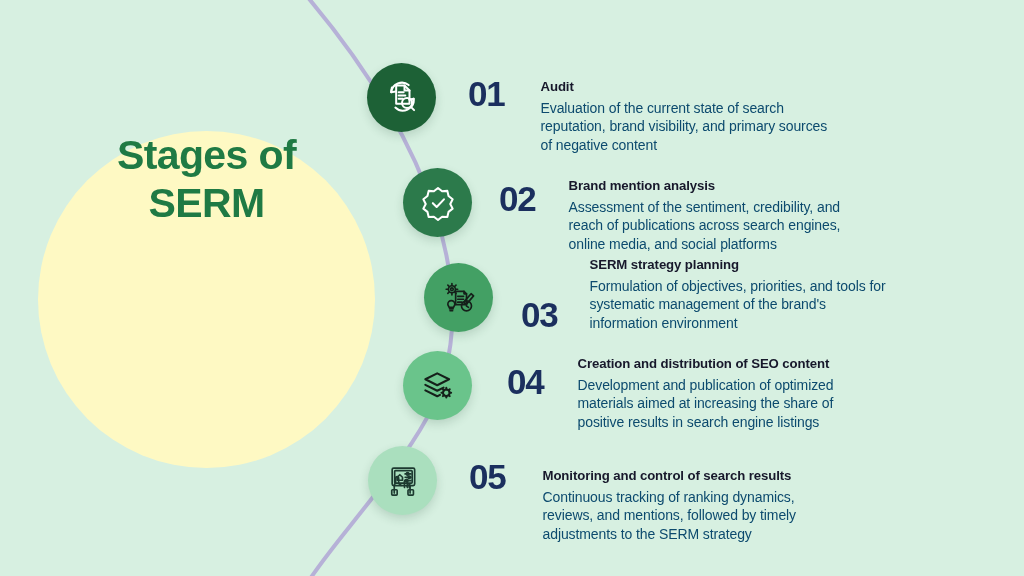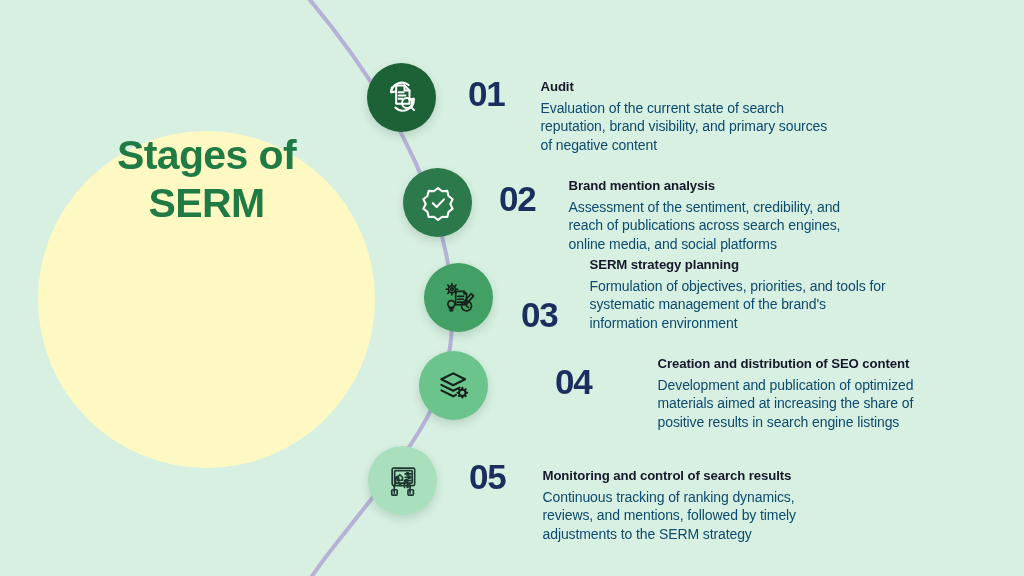--- a/index.html
+++ b/index.html
@@ -80,21 +80,21 @@
   #step-1 .step-text { margin-left:36px; margin-top:16px; width:290px; }
 
   #step-2 { left:403px; top:168px; }
   #step-2 .step-num { margin-left:27px; margin-top:13px; }
   #step-2 .step-text { margin-left:33px; margin-top:10px; width:300px; }
 
   #step-3 { left:424px; top:252px;align-items:flex-end; }
   #step-3 .step-num { margin-left:28px; margin-top:13px; }
   #step-3 .step-text { margin-left:32px; margin-top:5px; width:305px; }
 
-  #step-4 { left:419px; top:351px;gap:32px; }
+  #step-4 { left:403px; top:351px; }
   #step-4 .step-num { margin-left:35px; margin-top:13px; }
   #step-4 .step-text { margin-left:34px; margin-top:5px; width:300px; }
 
   #step-5 { left:368px; top:446px; }
   #step-5 .step-num { margin-left:32px; margin-top:13px;text-align:center; }
   #step-5 .step-text { margin-left:37px; margin-top:22px; width:300px; }
 </style>
 </head>
 <body>
 

